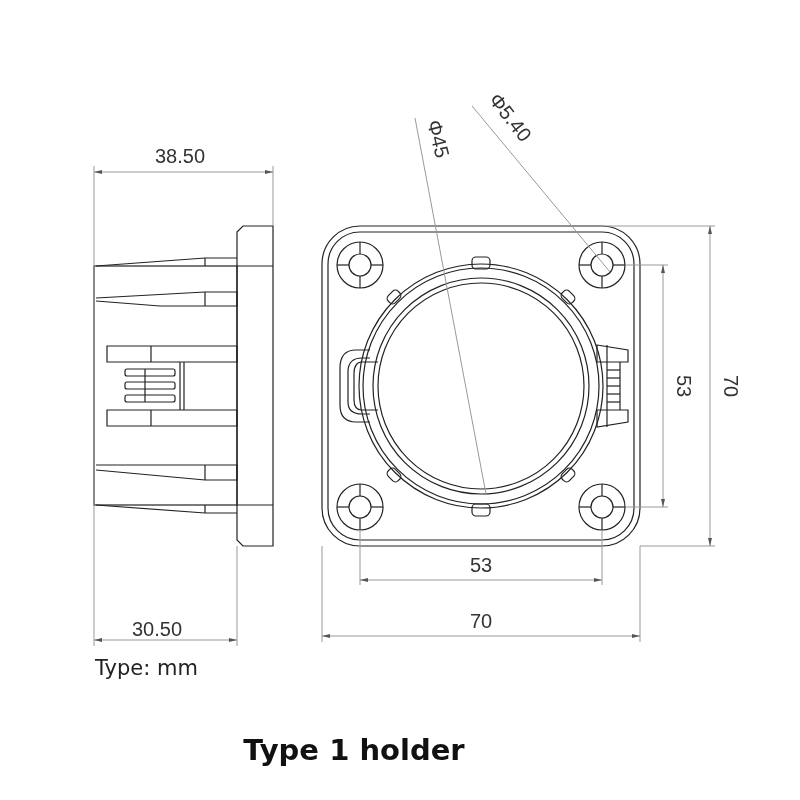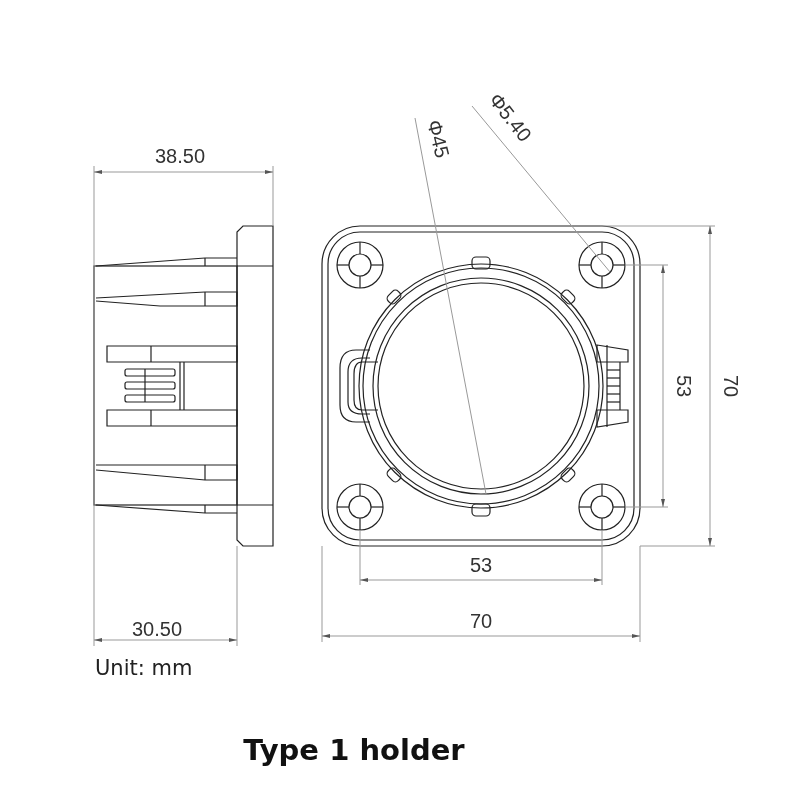--- a/index.html
+++ b/index.html
@@ -154,14 +154,14 @@
     <line x1="472" y1="106" x2="610" y2="272"></line>
   </g>
   <text class="dim-text" x="481" y="572" text-anchor="middle">53</text>
   <text class="dim-text" x="481" y="628" text-anchor="middle">70</text>
   <text class="dim-text" x="0" y="0" text-anchor="middle" transform="translate(677,386) rotate(90)">53</text>
   <text class="dim-text" x="0" y="0" text-anchor="middle" transform="translate(724,386) rotate(90)">70</text>
   <text class="dim-text" x="0" y="0" transform="translate(427,122) rotate(76)">Φ45</text>
   <text class="dim-text" x="0" y="0" transform="translate(488,100) rotate(52)">Φ5.40</text>
 </svg>
 
-<div class="unit-label">Unit: mm</div>
+<div class="unit-label">Type: mm</div>
 <div class="caption">Type 1 holder</div>
 
 </body></html>

